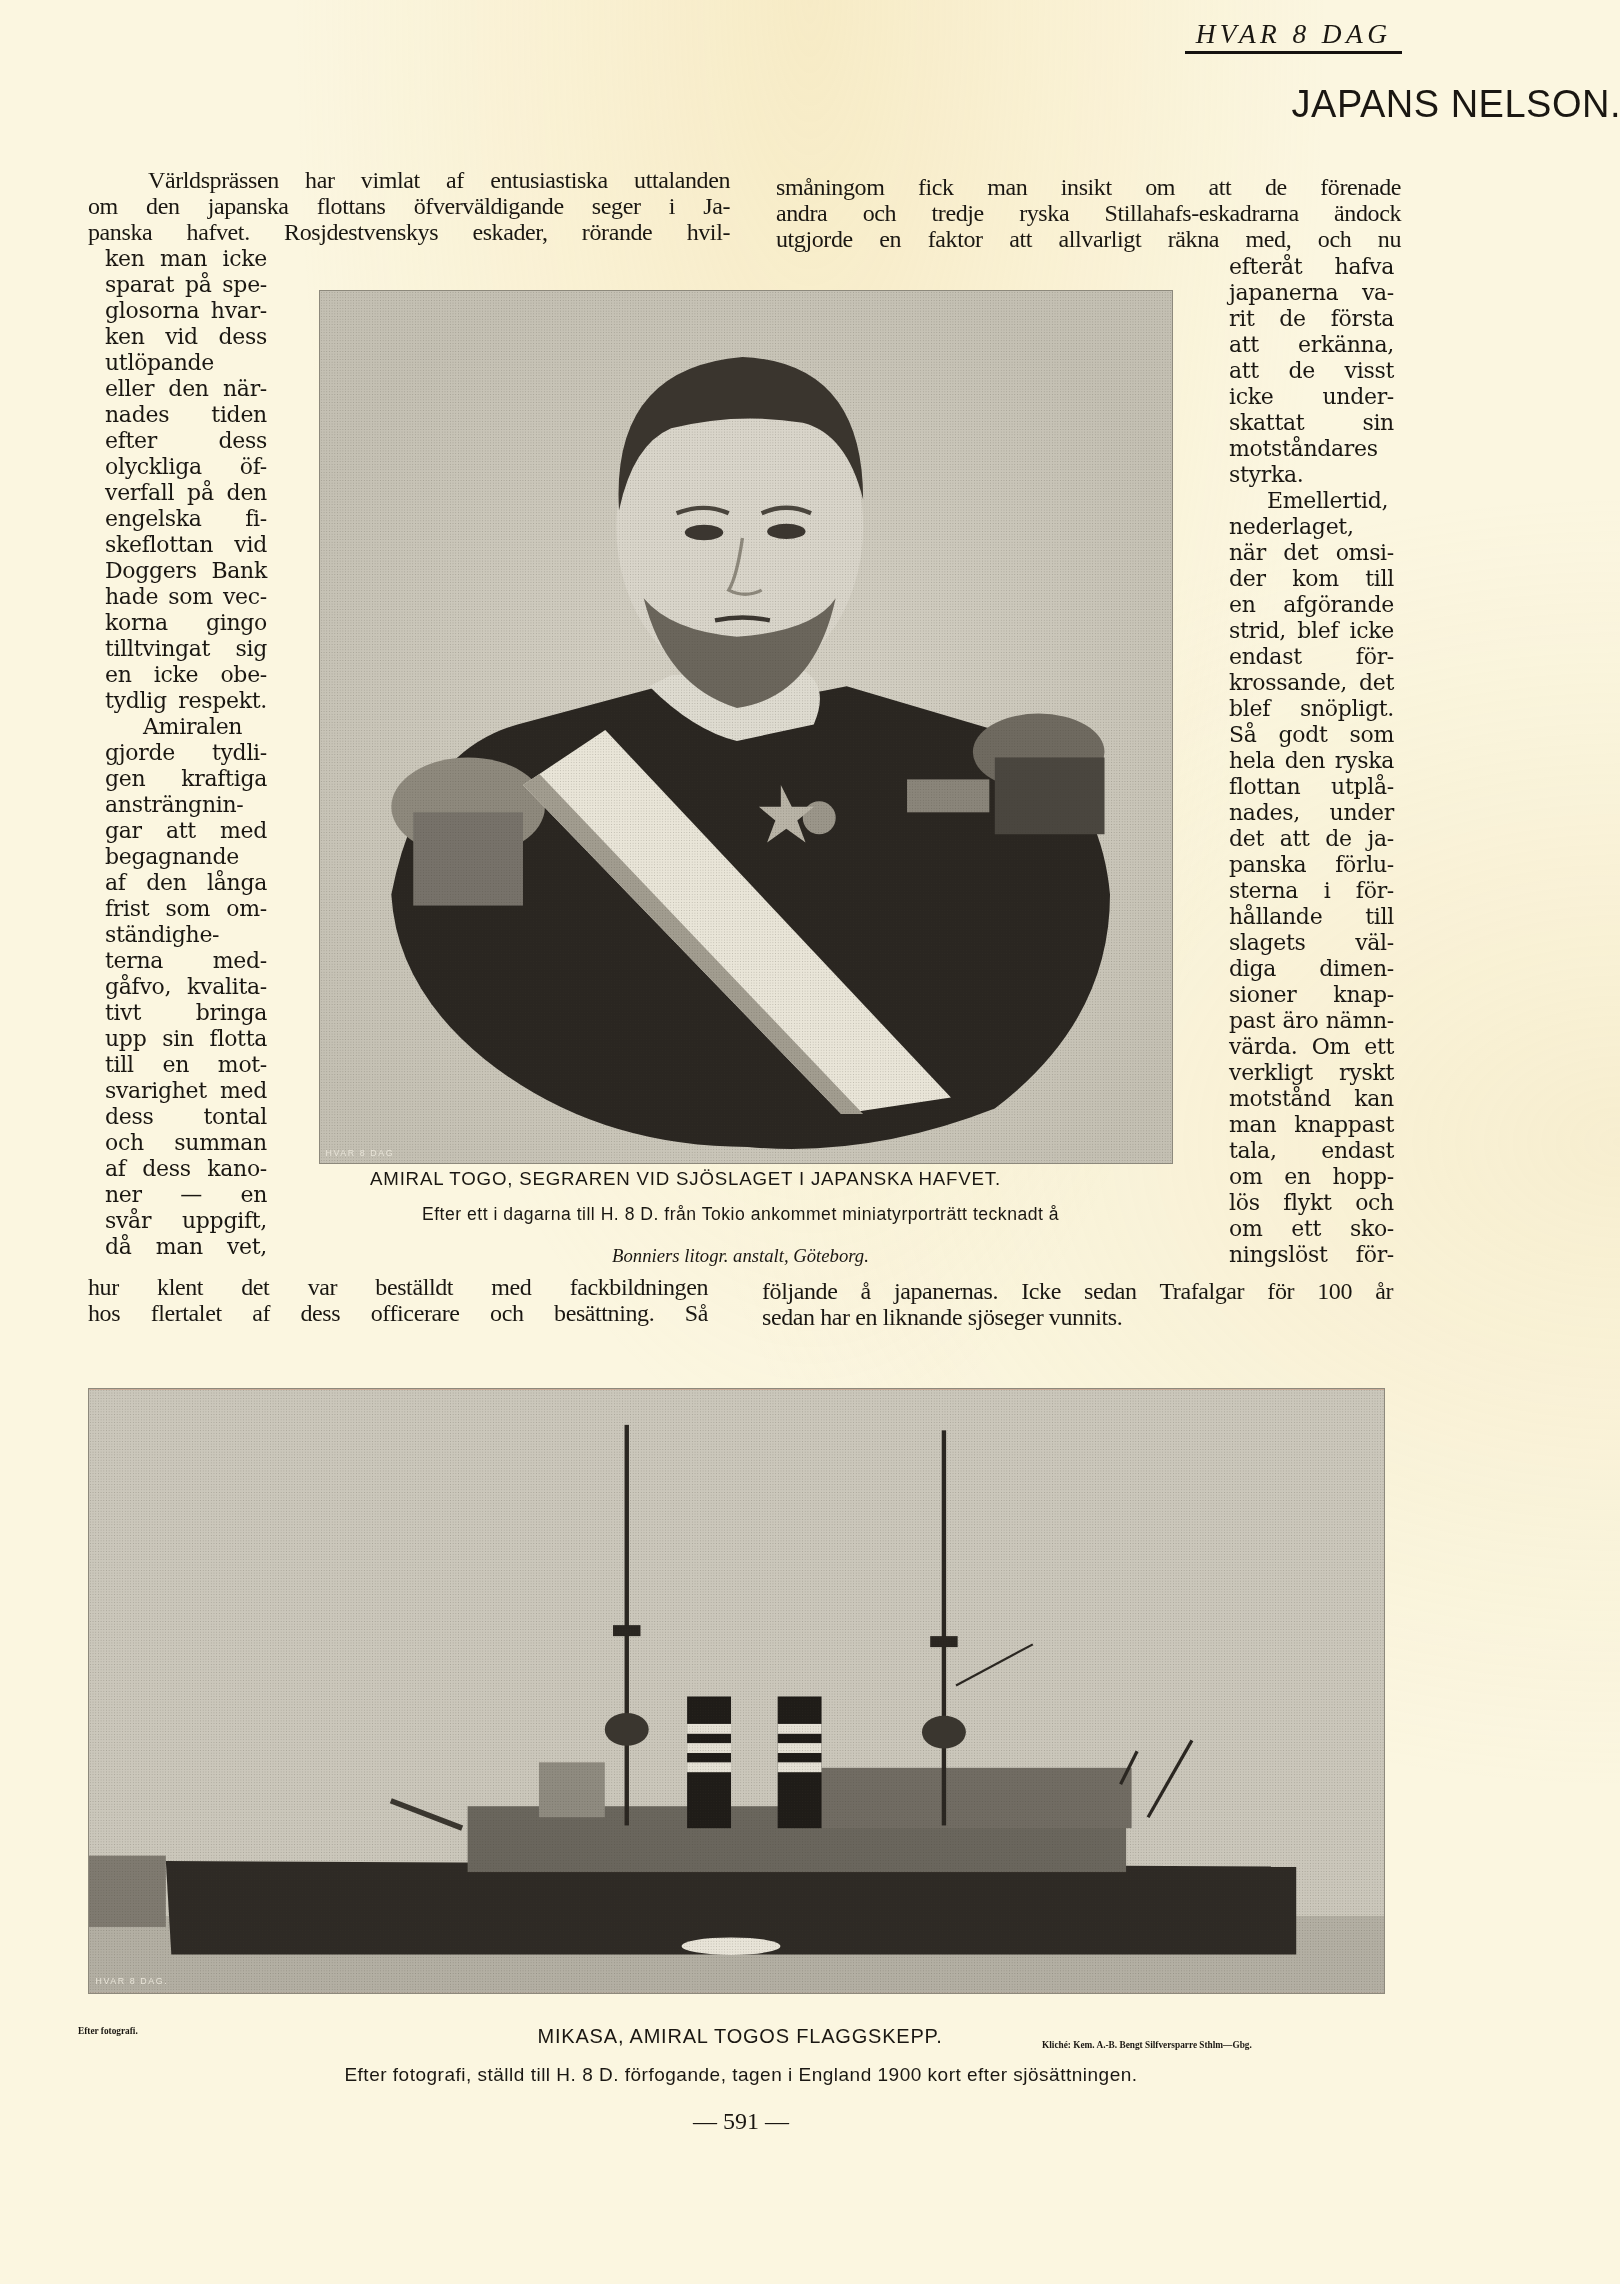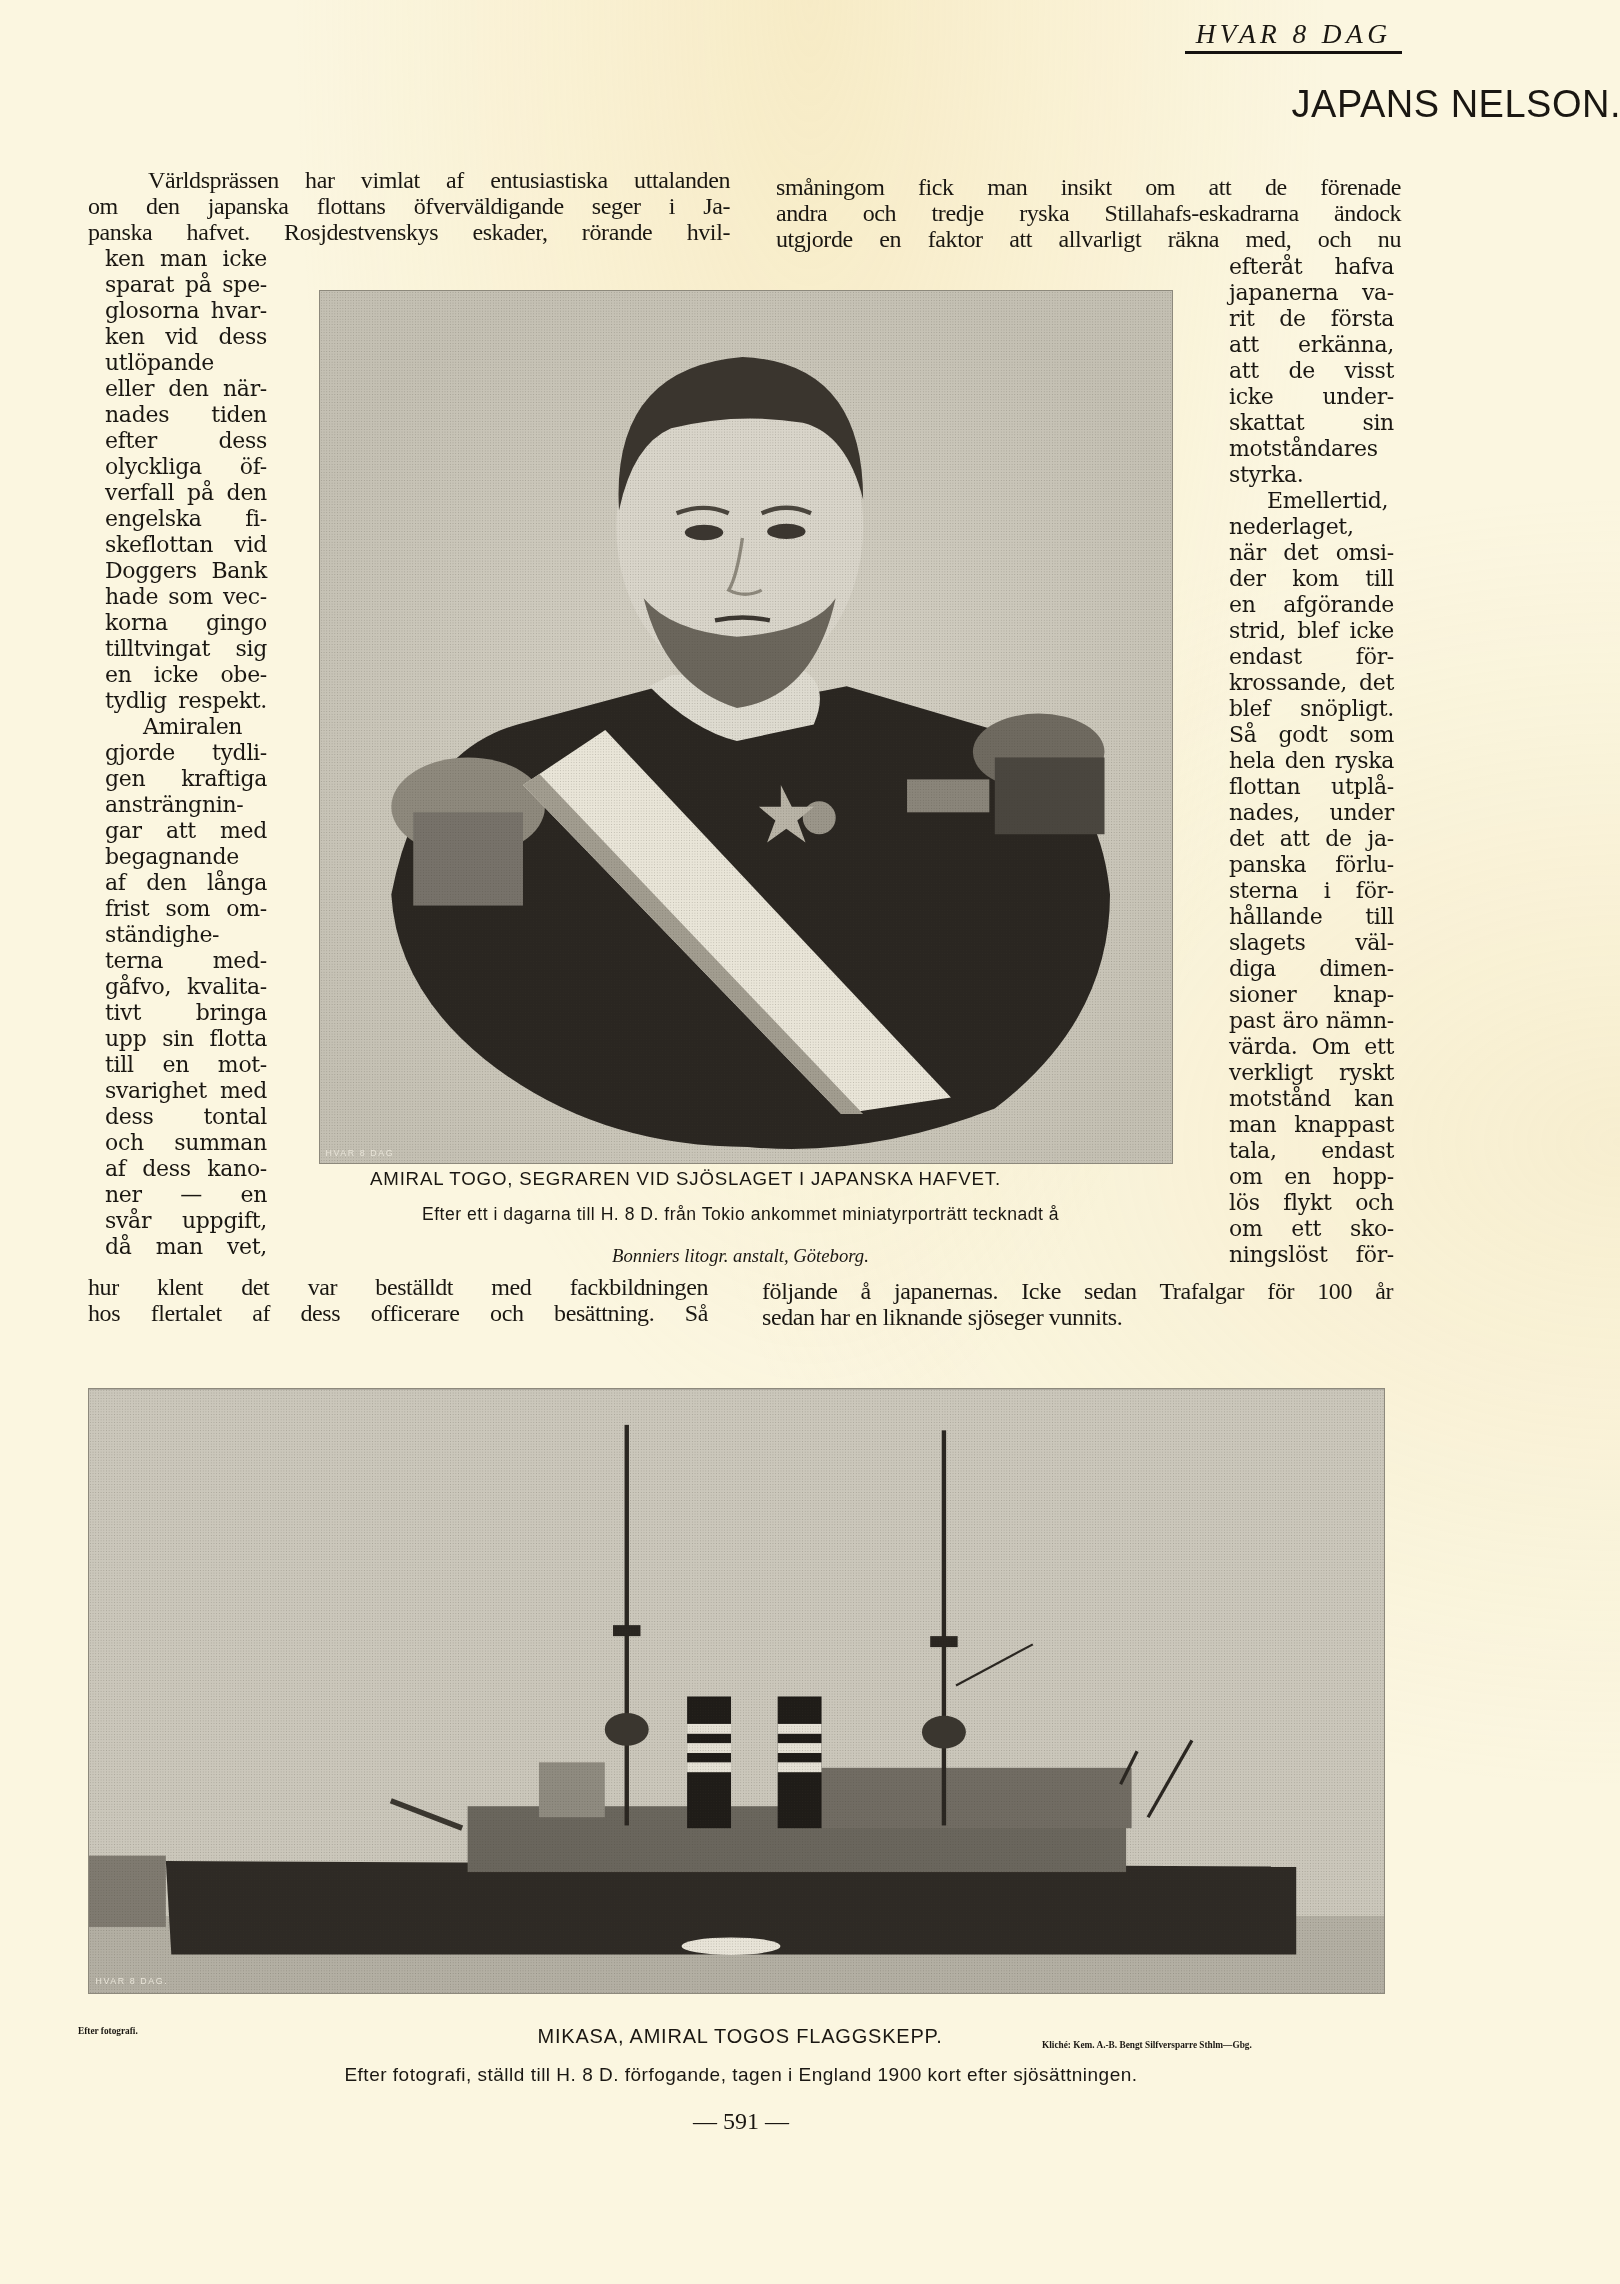--- a/index.html
+++ b/index.html
@@ -27,21 +27,21 @@
   .col {
     font-family: "Liberation Serif", serif;
     font-size: 24px; line-height: 26px;
     text-align: justify; letter-spacing: -0.4px;
   }
   .line { display: block; text-align: justify; text-align-last: justify; white-space: nowrap; }
   .line.last { text-align-last: left; }
   .indent { padding-left: 60px; }
   .narrow { font-family: "DejaVu Serif", "Liberation Serif", serif; font-size: 22px; line-height: 26px; letter-spacing: -0.3px; }
   .photo {
-    background-color: #404040;
+    background-color: #c2410c;
     border: 0.5px solid #8d897c;
     overflow: hidden;
   }
   .halftone {
     position: absolute; inset: 0;
     background-image: radial-gradient(circle, rgba(60,55,45,0.25) 0.5px, transparent 0.8px);
     background-size: 2.7px 2.7px;
     pointer-events: none;
   }
   .caption-main {

